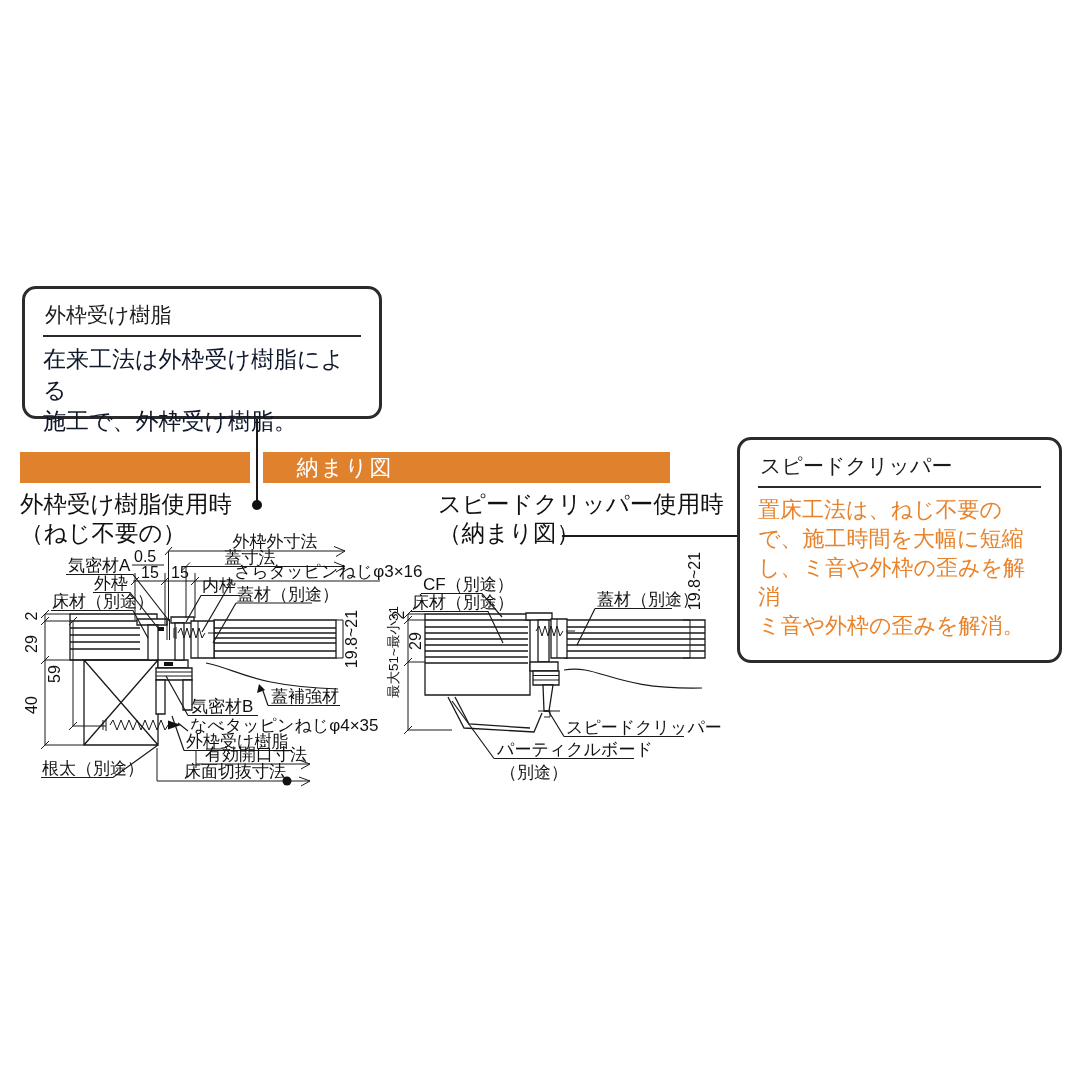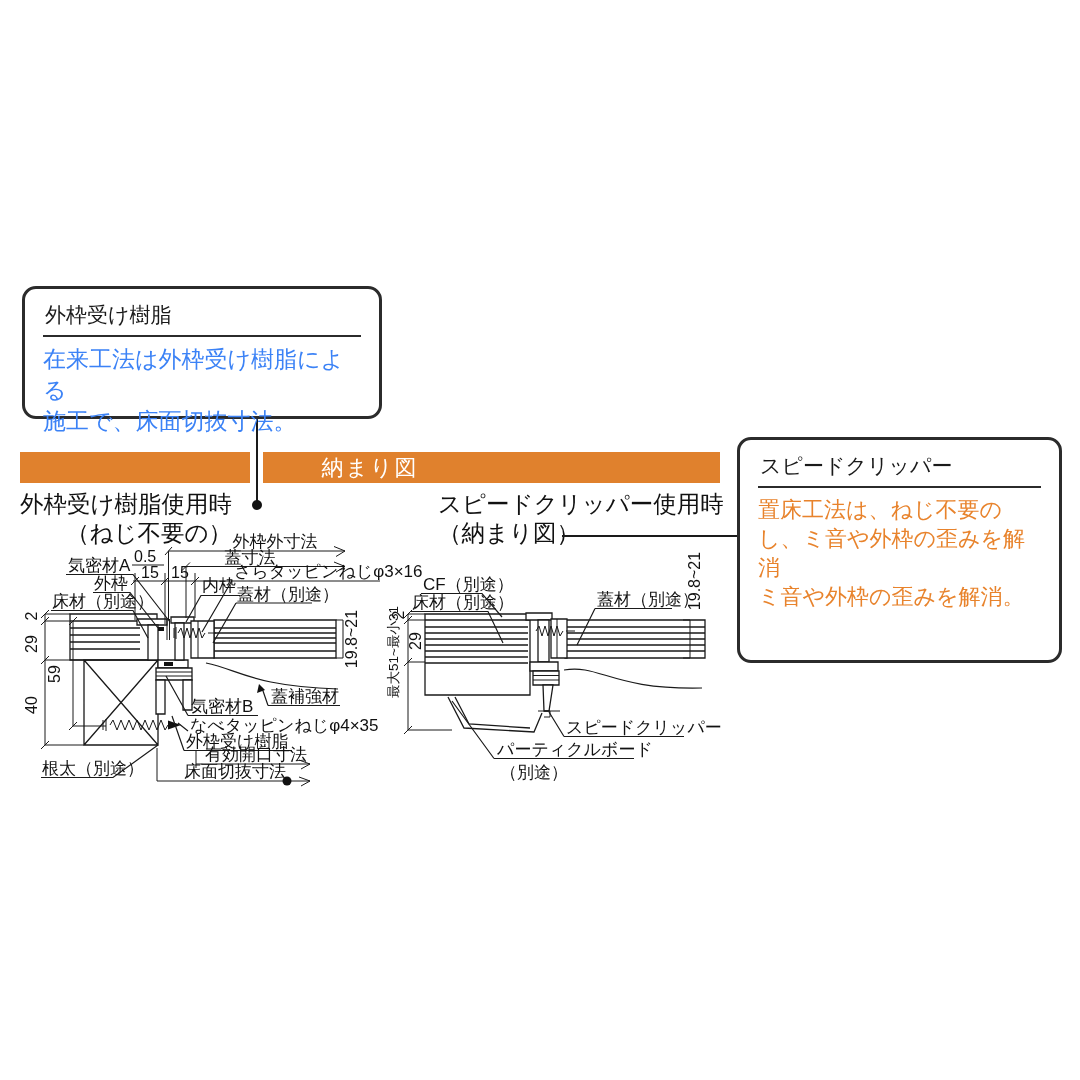--- a/index.html
+++ b/index.html
@@ -1,30 +1,30 @@
 <!DOCTYPE html>
 <html><head>
 <meta charset="utf-8">
 <style>
   html,body{margin:0;padding:0;background:#fff;}
   .stage{position:relative;width:1080px;height:1080px;background:#fff;overflow:hidden;
          font-family:"Liberation Sans",sans-serif;color:#1a1a1a;}
-  .banner{position:absolute;left:20px;top:452px;width:700px;height:31px;display:flex;
+  .banner{position:absolute;left:20px;top:452px;width:650px;height:31px;display:flex;
           align-items:center;justify-content:center;z-index:1;}
   .banner span{color:#fff;font-size:22px;font-weight:500;letter-spacing:2px;}
   .callout{position:absolute;background:#fff;border:3px solid #2b2b2b;border-radius:14px;
            box-sizing:border-box;z-index:10;padding:10px 18px 8px 18px;}
   .callout-left{left:22px;top:286px;width:360px;height:133px;}
   .callout-right{left:737px;top:437px;width:325px;height:226px;}
   .co-title{font-size:21px;font-weight:500;color:#1a1a1a;padding:2px 0 6px 2px;}
   .co-div{height:0;border-top:2px solid #2b2b2b;margin:0 0 7px 0;}
   .co-body{font-weight:500;line-height:31px;font-size:23px;}
   .callout-right .co-body{font-size:22px;line-height:29px;}
   .dg-title{position:absolute;z-index:2;font-size:23.5px;line-height:29px;color:#111;}
-  .dg-title-left{left:20px;top:490px;text-align:right;}
+  .dg-title-left{left:20px;top:490px;}
   .dg-title-right{left:390px;top:490px;margin-left:48px;}
   svg.drawing{position:absolute;left:0;top:0;z-index:5;}
   svg.drawing text{font-family:"Liberation Sans",sans-serif;fill:#111;}
   .lb{font-size:17px;}
   .dm{font-size:16px;}
   .dms{font-size:13.5px;}
   .ln{stroke:#1a1a1a;stroke-width:1.3;fill:none;}
   .thin{stroke:#1a1a1a;stroke-width:1;fill:none;}
   .wfill{stroke:#1a1a1a;stroke-width:1.3;fill:#fff;}
   .bfill{fill:#111;stroke:none;}
@@ -35,31 +35,32 @@
 
 <div class="stage">
 
   <div class="banner" style="background:#E0812D;">
     <span>納まり図</span>
   </div>
 
   <div class="callout callout-left">
     <div class="co-title">外枠受け樹脂</div>
     <div class="co-div"></div>
-    <div class="co-body" style="color:#3b82f6;">
+    <div class="co-body" style="color:#0f172a;">
       <div>在来工法は外枠受け樹脂による</div>
-      <div>施工で、床面切抜寸法。</div>
+      <div>施工で、外枠受け樹脂。</div>
     </div>
   </div>
 
   <div class="callout callout-right">
     <div class="co-title">スピードクリッパー</div>
     <div class="co-div"></div>
     <div class="co-body" style="color:#E8832C;">
       <div>置床工法は、ねじ不要の</div>
+      <div>で、施工時間を大幅に短縮</div>
       <div>し、ミ音や外枠の歪みを解消</div>
       <div>ミ音や外枠の歪みを解消。</div>
     </div>
   </div>
 
   <div class="dg-title dg-title-left">
     <div>外枠受け樹脂使用時</div>
     <div>（ねじ不要の）</div>
   </div>
   <div class="dg-title dg-title-right">

